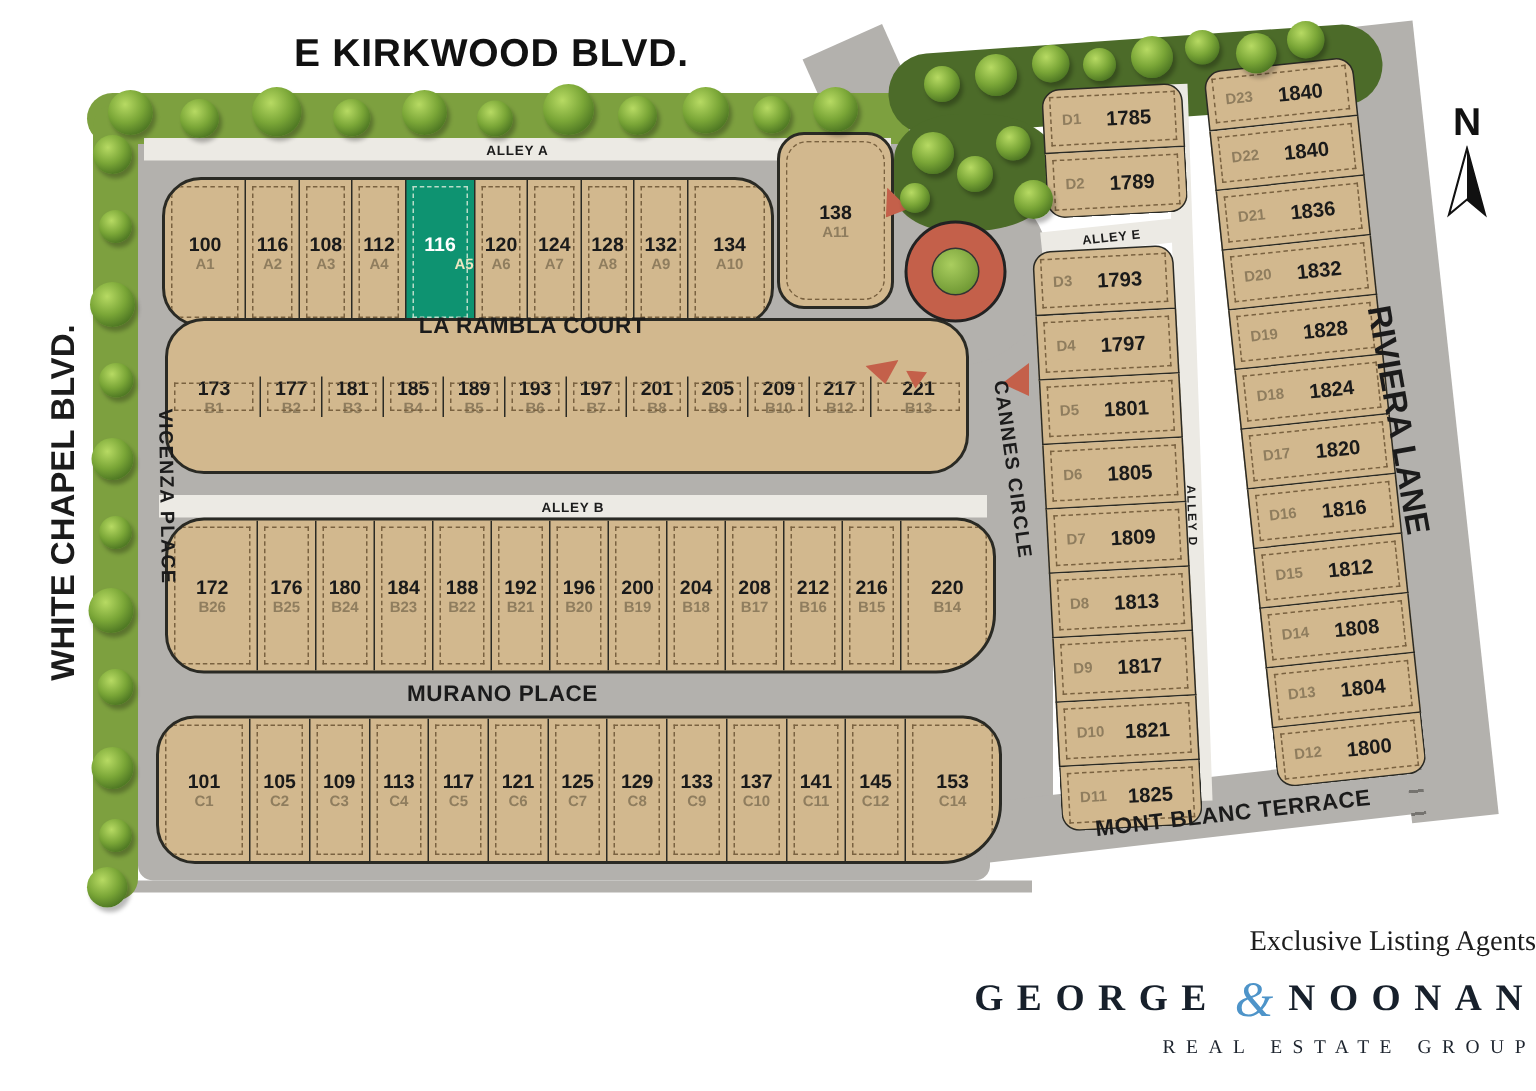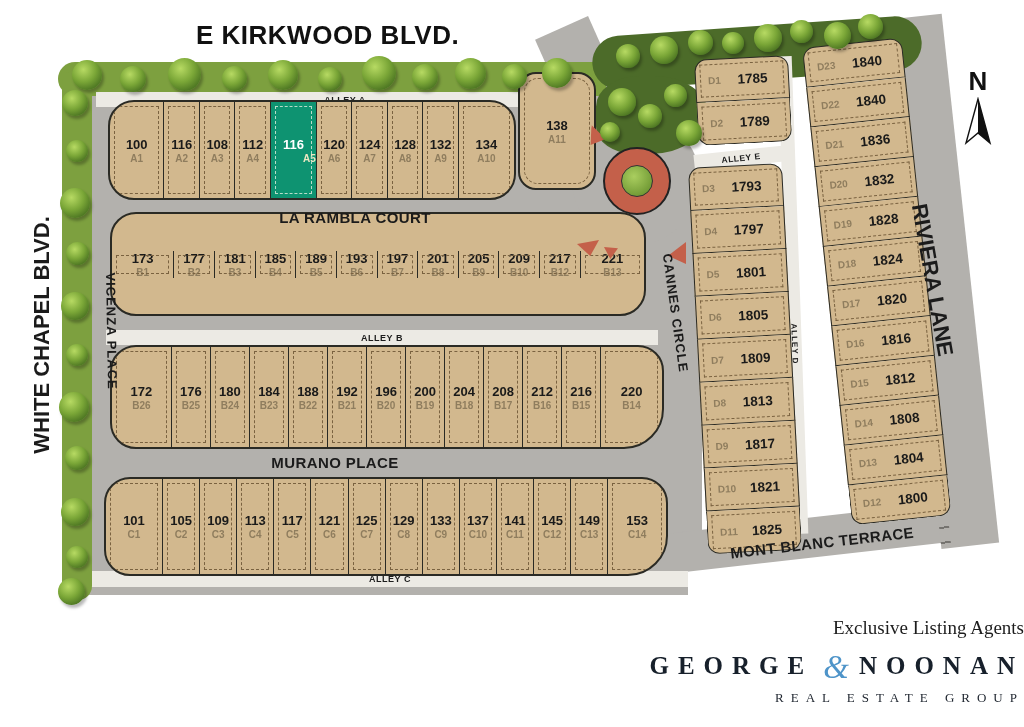--- a/index.html
+++ b/index.html
@@ -97,30 +97,27 @@
   <div class="gband" style="left:62px;top:70px;width:30px;height:530px;border-radius:14px;"></div>
   <div class="gband dark" style="left:592px;top:26px;width:330px;height:54px;border-radius:27px;transform:rotate(-4deg);"></div>
   <div class="gband dark" style="left:596px;top:76px;width:112px;height:78px;border-radius:45% 55% 60% 40%;"></div>
 
   <div class="alley" style="left:96px;top:92px;width:498px;height:15px;">
     <span class="alley-label">ALLEY A</span>
   </div>
   <div class="alley" style="left:106px;top:330px;width:552px;height:15px;">
     <span class="alley-label">ALLEY B</span>
   </div>
-  <div class="alley" style="left:92px;top:571px;width:596px;height:16px;">
-    <span class="alley-label">ALLEY C</span>
-  </div>
   <div class="alley" style="left:786px;top:56px;width:14px;height:478px;transform:rotate(-2deg);"></div>
   <div class="vlabel" style="left:763px;top:337px;width:64px;height:14px;font-size:8px;letter-spacing:1px;transform:rotate(88deg);">ALLEY D</div>
   <div class="alley" style="left:694px;top:150px;width:94px;height:16px;transform:rotate(-6deg);">
     <span class="alley-label" style="font-size:8.5px;">ALLEY E</span>
   </div>
 
-  <div class="lot-row" style="left:108px;top:100px;width:404px;height:96px;">
+  <div class="lot-row" style="left:108px;top:118px;width:404px;height:96px;">
 
   <div class="lot">
       <div class="num">100</div>
       <div class="id">A1</div>
     </div>
       <div class="lot">
       <div class="num">116</div>
       <div class="id">A2</div>
     </div>
       <div class="lot">
@@ -150,21 +147,21 @@
       <div class="lot">
       <div class="num">132</div>
       <div class="id">A9</div>
     </div>
       <div class="lot">
       <div class="num">134</div>
       <div class="id">A10</div>
     </div>
     </div>
 
-  <div class="lot-single" style="left:518px;top:72px;width:74px;height:114px;">
+  <div class="lot-single" style="left:518px;top:88px;width:74px;height:114px;">
     <div class="num">138</div>
     <div class="id">A11</div>
   </div>
 
   <div class="lot-row" style="left:110px;top:212px;width:532px;height:100px;align-items:center;">
 
   <div class="lot">
       <div class="num">173</div>
       <div class="id">B1</div>
     </div>
@@ -312,24 +309,20 @@
       <div class="num">137</div>
       <div class="id">C10</div>
     </div>
       <div class="lot">
       <div class="num">141</div>
       <div class="id">C11</div>
     </div>
       <div class="lot">
       <div class="num">145</div>
       <div class="id">C12</div>
-    </div>
-      <div class="lot">
-      <div class="num">149</div>
-      <div class="id">C13</div>
     </div>
       <div class="lot">
       <div class="num">153</div>
       <div class="id">C14</div>
     </div>
     </div>
 
   <div class="dcol" style="left:694px;top:60px;width:94px;transform:rotate(-3deg);transform-origin:top left;">
 
   <div class="dlot">

